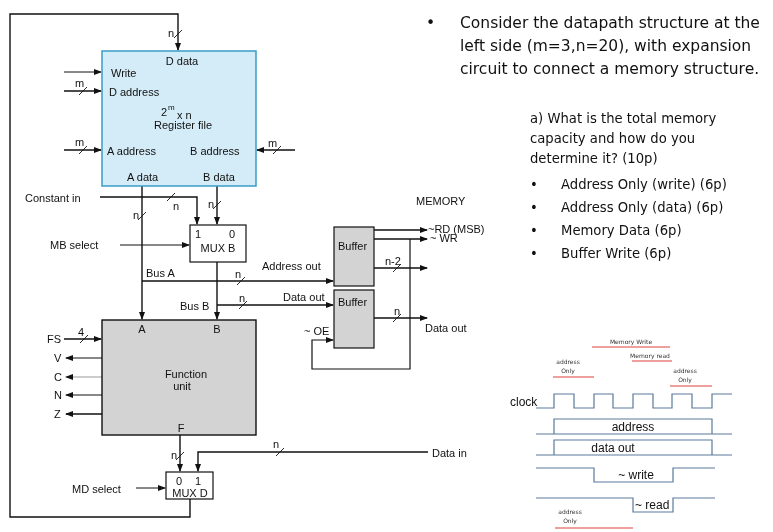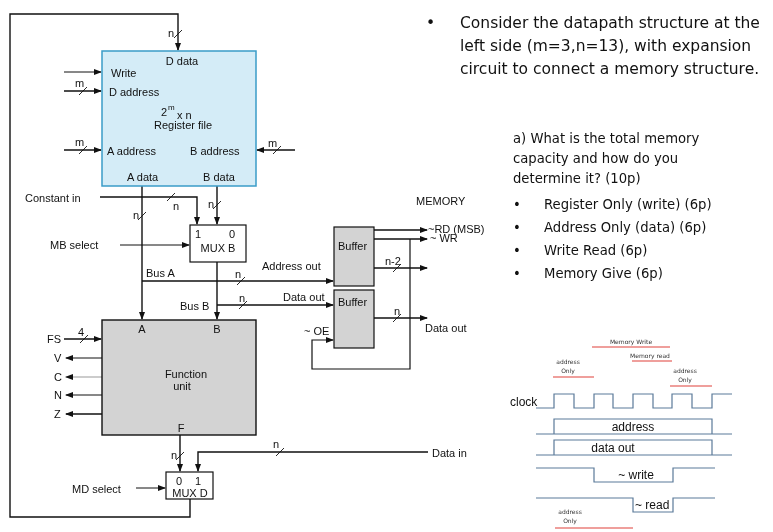--- a/index.html
+++ b/index.html
@@ -7,41 +7,41 @@
   svg#dp { position:absolute; left:0; top:0; }
   svg text { font-family:"Liberation Sans", sans-serif; fill:#111; }
   .t11 { font-size:11px; }
   .t12 { font-size:12px; }
   .t6 { font-size:6px; fill:#333; }
   .tsans { font-family:"DejaVu Sans", sans-serif; }
   .panel { position:absolute; font-family:"DejaVu Sans", sans-serif; color:#111; }
   .intro { left:426px; top:12px; width:345px; font-size:15.5px; line-height:23px; }
   .intro .bullet { position:absolute; left:0; top:0; }
   .intro .txt { margin-left:34px; display:block; }
-  .q { left:513px; top:109px; width:236px; font-size:13.2px; line-height:20px;margin-top:20px; }
+  .q { left:530px; top:109px; width:236px; font-size:13.2px; line-height:20px; }
   .q p { margin:0 0 4px 0; }
   .q ul { list-style:none; margin:0; padding:0; }
   .q li { position:relative; padding-left:31px; line-height:23px; }
   .q li .b { position:absolute; left:0; top:0; }
 </style>
 </head>
 <body>
 
 <div class="panel intro">
   <span class="bullet">•</span>
-  <span class="txt">Consider the datapath structure at the left side (m=3,n=13), with expansion circuit to connect a memory structure.</span>
+  <span class="txt">Consider the datapath structure at the left side (m=3,n=20), with expansion circuit to connect a memory structure.</span>
 </div>
 
 <div class="panel q">
   <p>a) What is the total memory capacity and how do you determine it? (10p)</p>
   <ul>
-    <li><span class="b">•</span><span>Register Only (write) (6p)</span></li>
+    <li><span class="b">•</span><span>Address Only (write) (6p)</span></li>
     <li><span class="b">•</span><span>Address Only (data) (6p)</span></li>
-    <li><span class="b">•</span><span>Write Read (6p)</span></li>
-    <li><span class="b">•</span><span>Memory Give (6p)</span></li>
+    <li><span class="b">•</span><span>Memory Data (6p)</span></li>
+    <li><span class="b">•</span><span>Buffer Write (6p)</span></li>
   </ul>
 </div>
 
 <svg id="dp" width="773" height="532" viewBox="0 0 773 532">
   <defs>
     <marker id="ah" markerWidth="8" markerHeight="6" refX="7" refY="3" orient="auto" markerUnits="userSpaceOnUse">
       <path d="M0,0 L8,3 L0,6 Z" fill="#111"></path>
     </marker>
     <marker id="ahb" markerWidth="8" markerHeight="6" refX="7" refY="3" orient="auto" markerUnits="userSpaceOnUse">
       <path d="M0,0 L8,3 L0,6 Z" fill="#111"></path>

